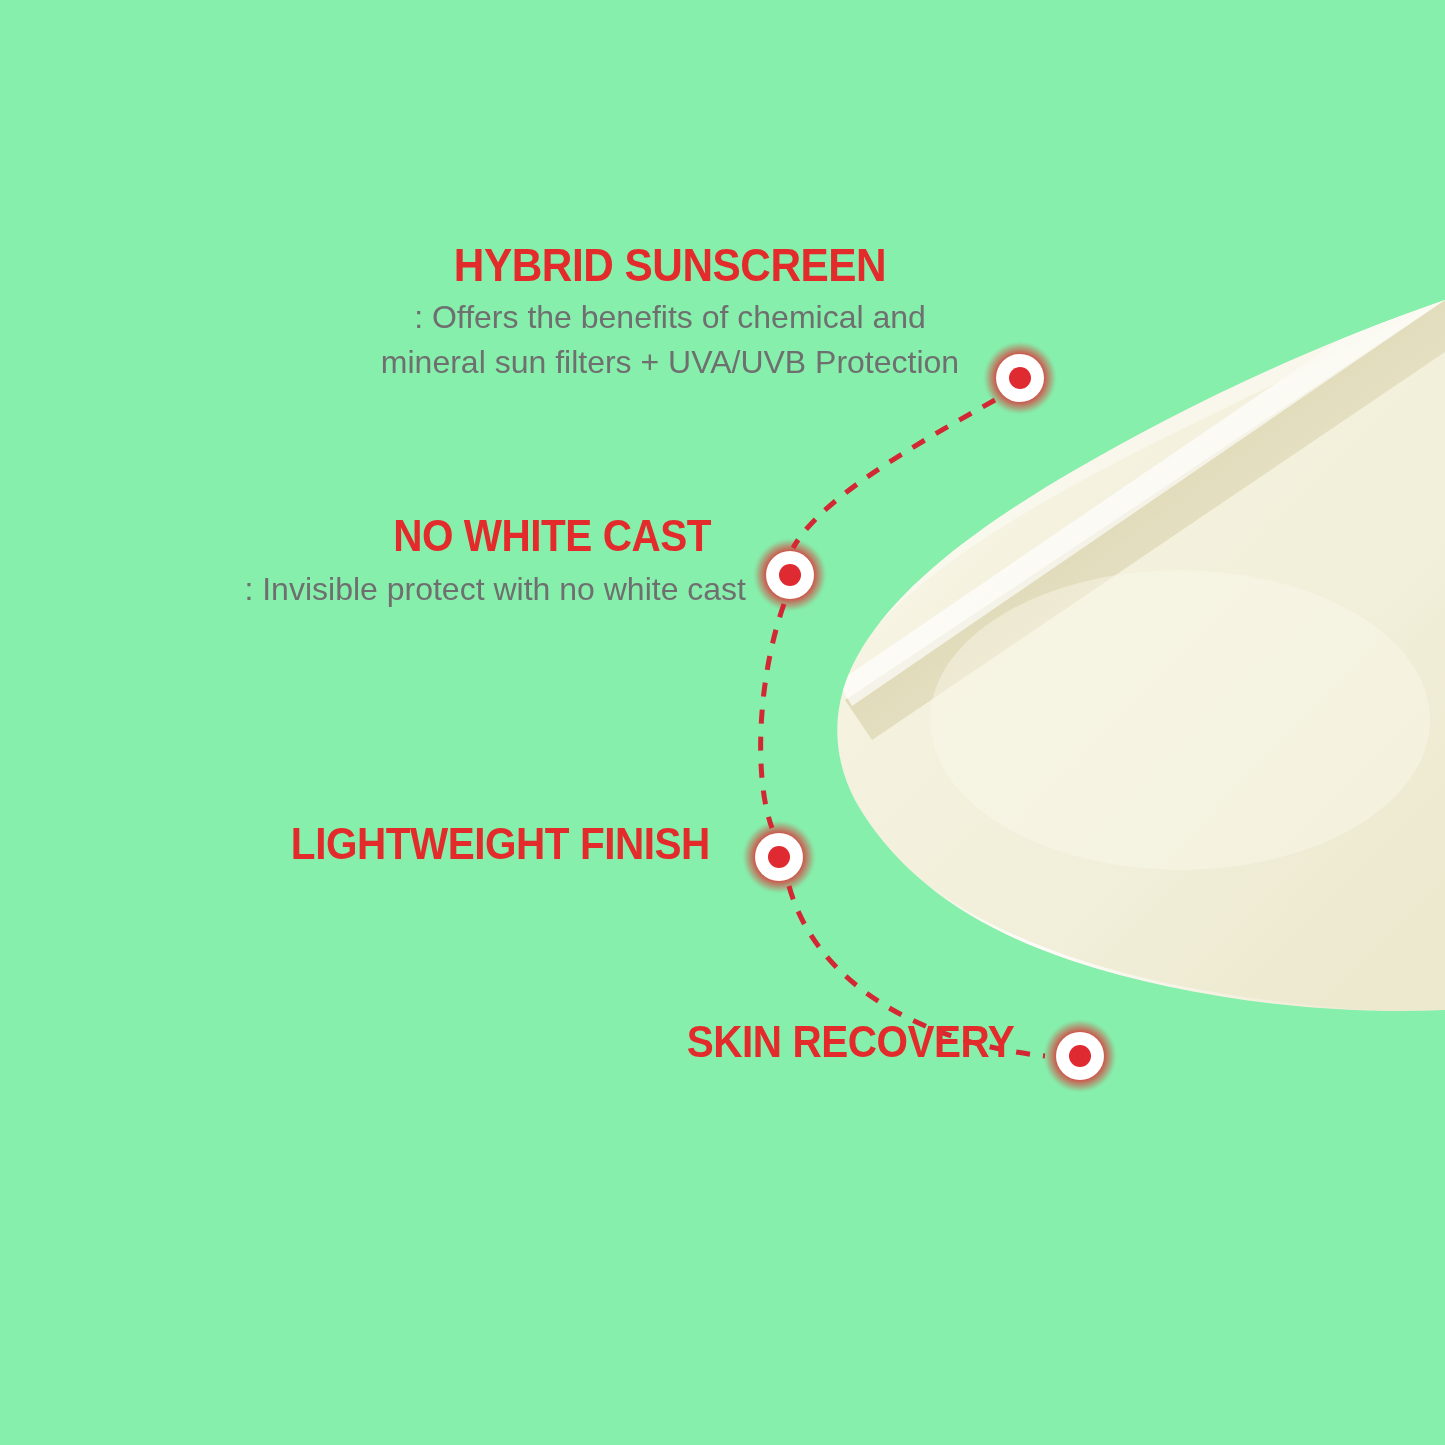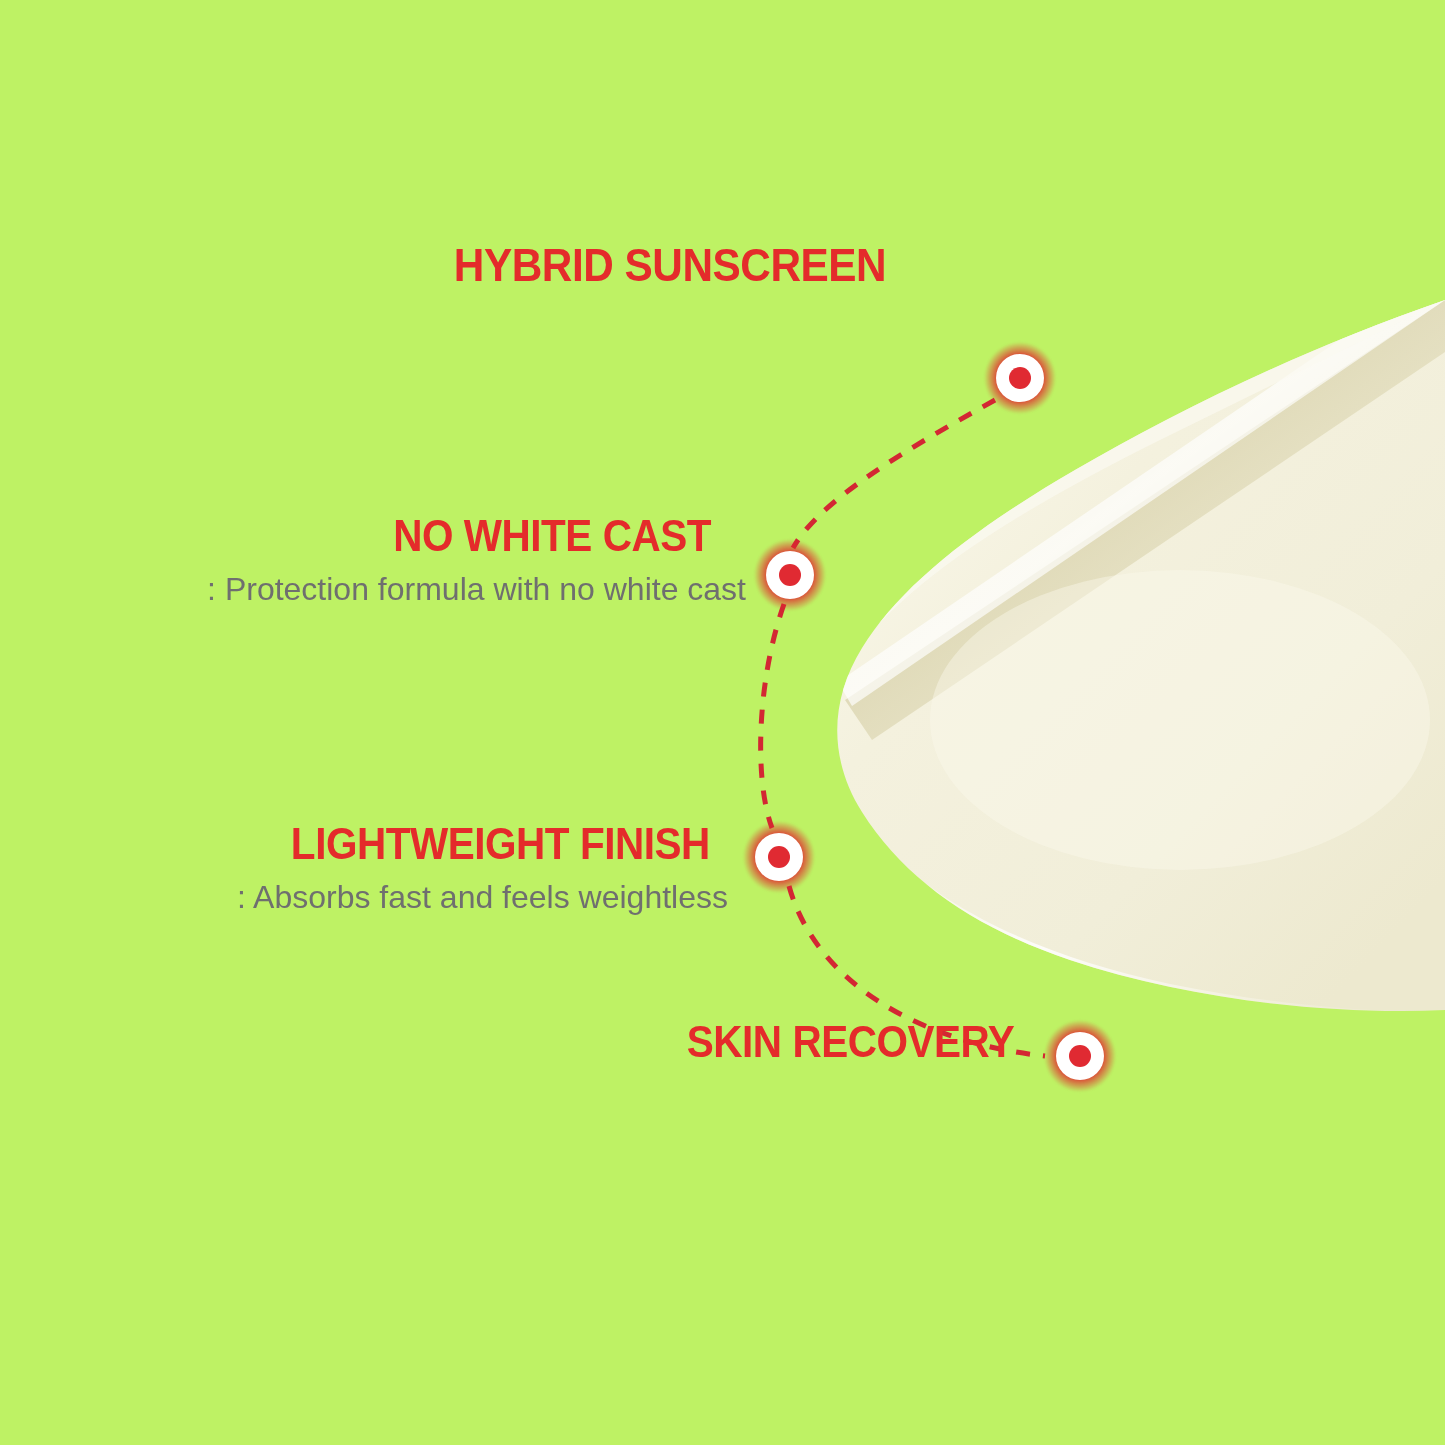--- a/index.html
+++ b/index.html
@@ -5,21 +5,21 @@
   * { margin:0; padding:0; box-sizing:border-box; }
   html, body {
     width:1445px; height:1445px;
     background:#ffffff;
     font-family:"Liberation Sans", sans-serif;
     overflow:hidden;
   }
   #infographic {
     position:relative;
     width:1445px; height:1445px;
-    background:#bef264;
+    background:#86efac;
   }
 
   
   .swatch-layer {
     position:absolute;
     left:0; top:0;
     width:1445px; height:1445px;
     pointer-events:none;
   }
 
@@ -179,30 +179,33 @@
     <path d="M 995 400
              C 905 450, 820 500, 793 548" fill="none" stroke="#D32733" stroke-width="5" stroke-dasharray="14 13" stroke-linecap="butt"></path>
     <path d="M 784 604
              C 757 680, 754 780, 772 828" fill="none" stroke="#D32733" stroke-width="5" stroke-dasharray="14 13" stroke-linecap="butt"></path>
     <path d="M 789 886
              C 815 980, 915 1042, 1045 1056" fill="none" stroke="#D32733" stroke-width="5" stroke-dasharray="14 13" stroke-linecap="butt"></path>
   </svg>
 
   <div class="feature" id="feature-1">
     <div class="feature-title">HYBRID SUNSCREEN</div>
+    <div class="feature-desc">
+      <span>: Offers the benefits of chemical and</span>
+      <span class="desc-line-2">mineral sun filters + UVA/UVB Protection</span>
+    </div>
   </div>
 
   <div class="feature" id="feature-2">
     <div class="feature-title">NO WHITE CAST</div>
-    <div class="feature-desc">: Protection formula with no white cast</div>
+    <div class="feature-desc">: Invisible protect with no white cast</div>
   </div>
 
   <div class="feature" id="feature-3">
     <div class="feature-title">LIGHTWEIGHT FINISH</div>
-    <div class="feature-desc">: Absorbs fast and feels weightless</div>
   </div>
 
   <div class="feature" id="feature-4">
     <div class="feature-title">SKIN RECOVERY</div>
   </div>
 
   <div class="marker" id="marker-1" style="left: 1020px; top: 378px;">
     <div class="glow"></div>
     <div class="disc"></div>
     <div class="dot"></div>

